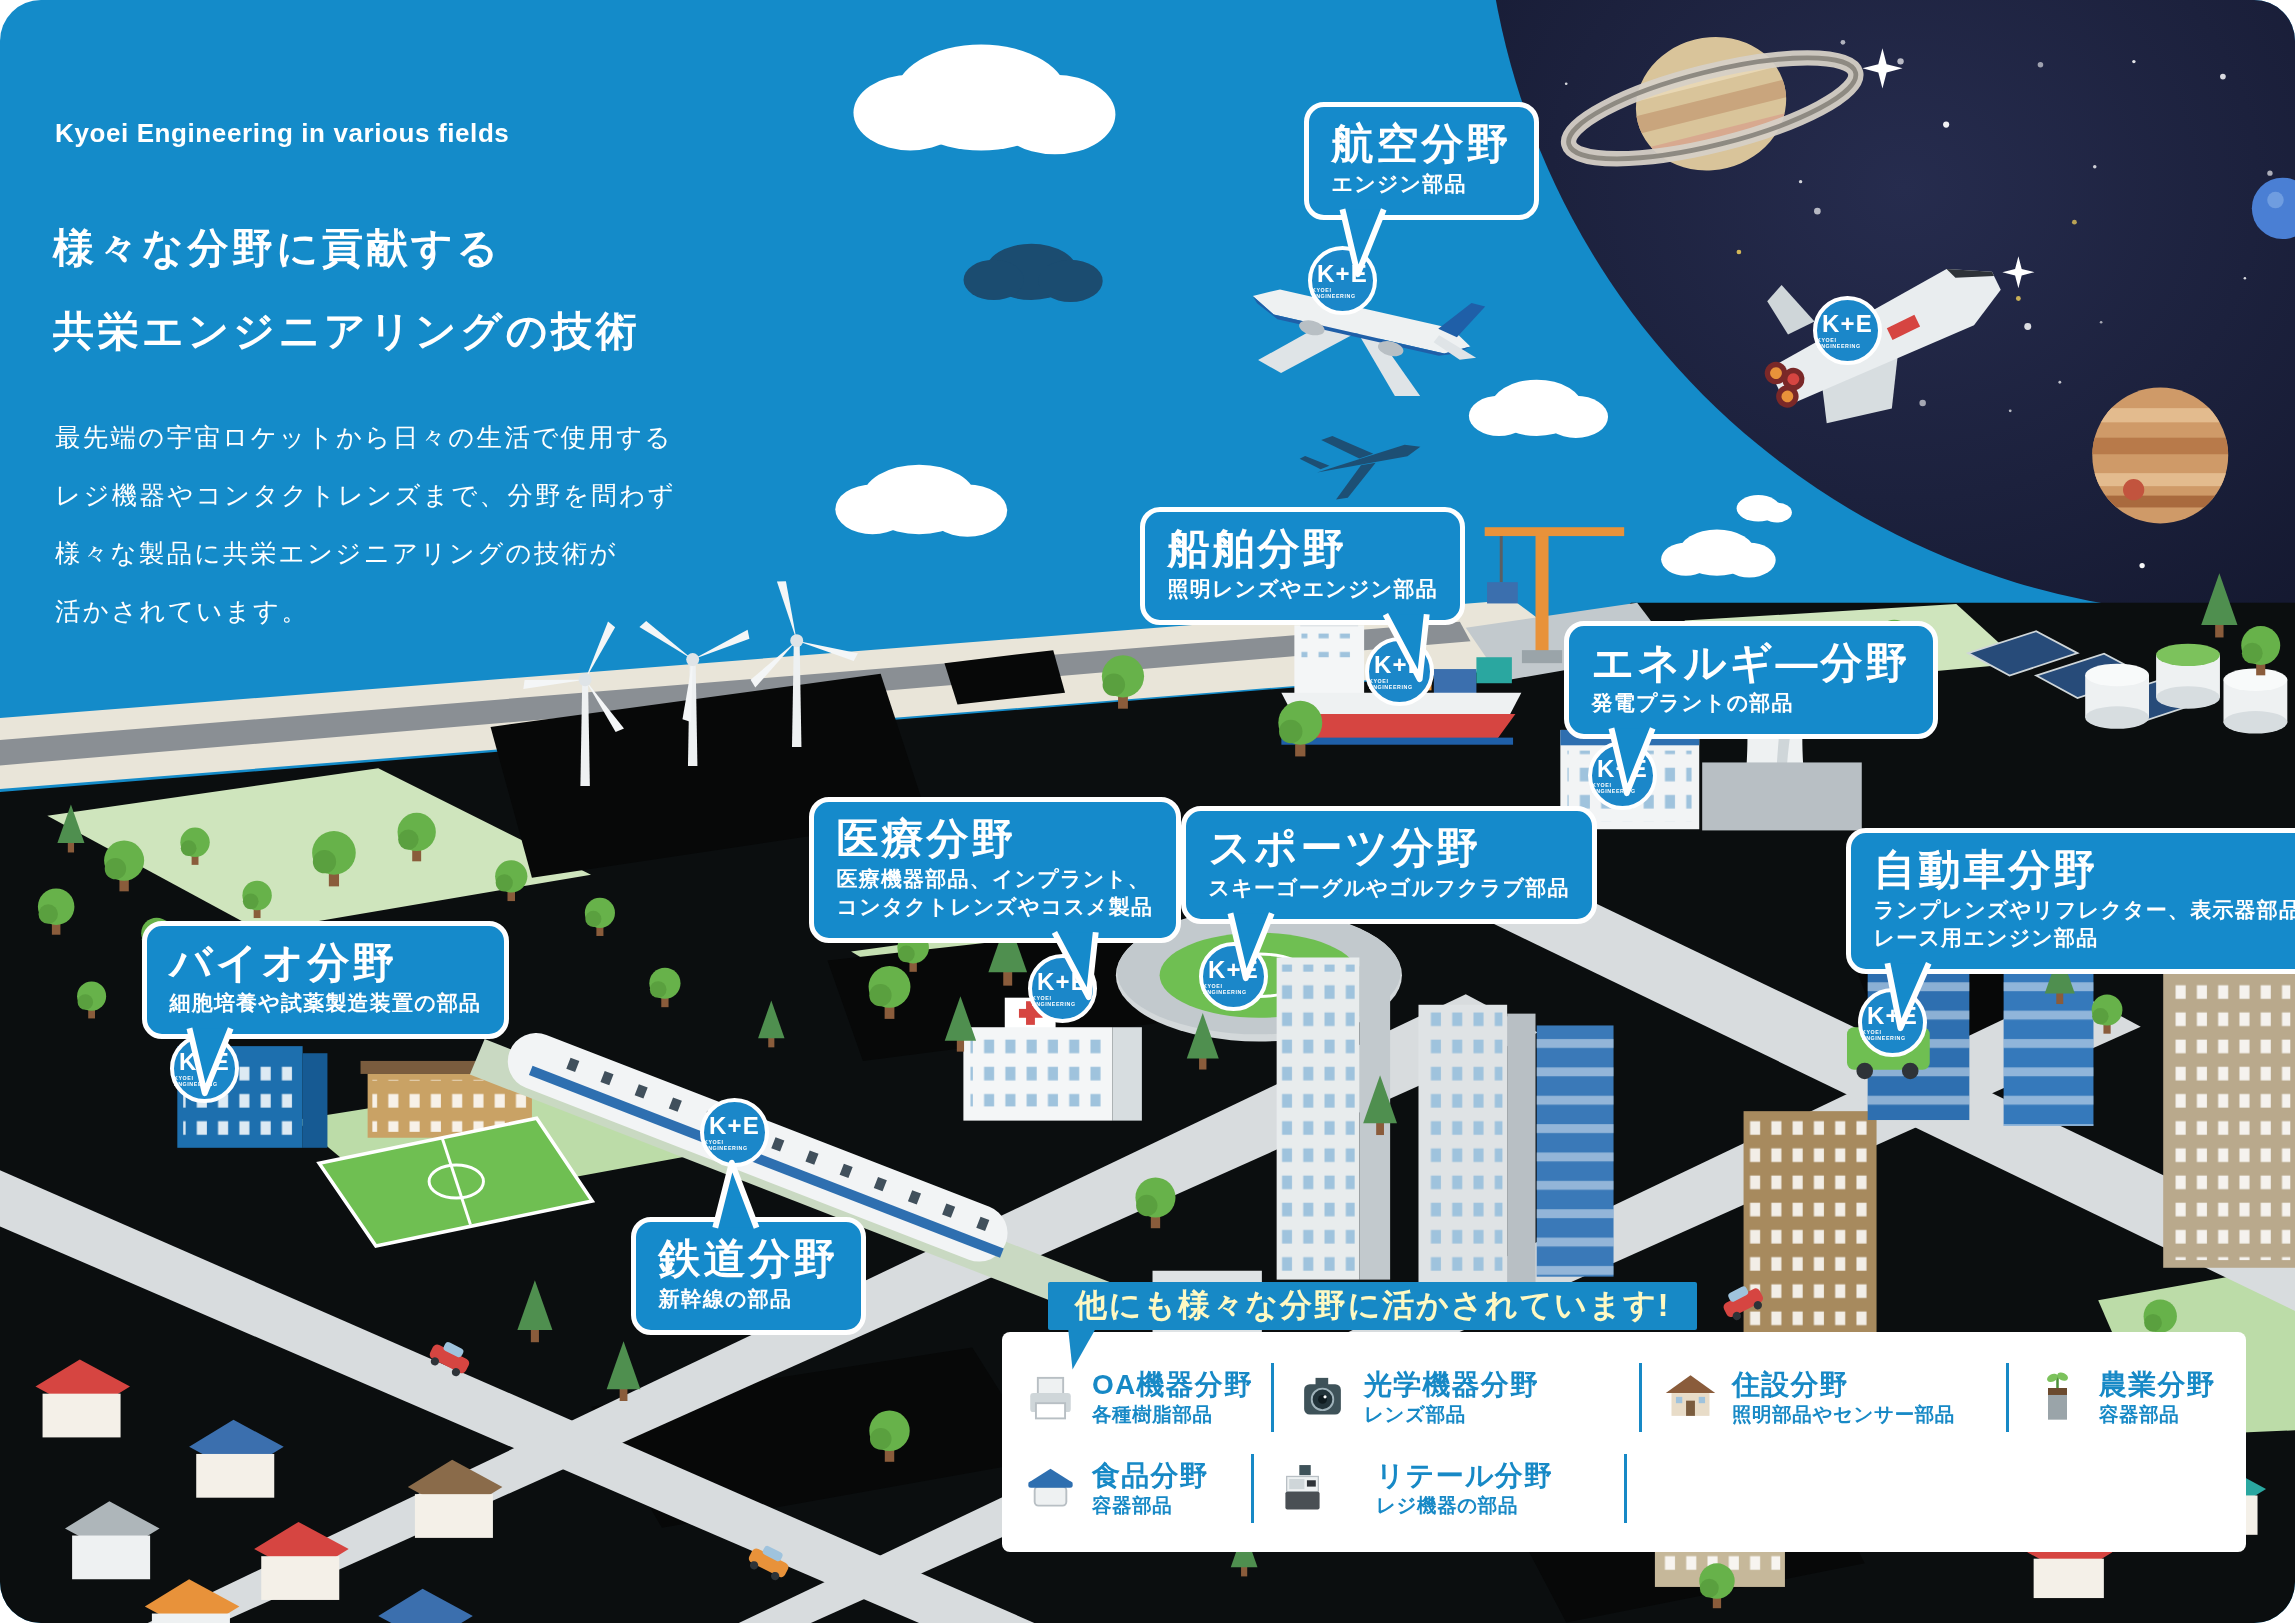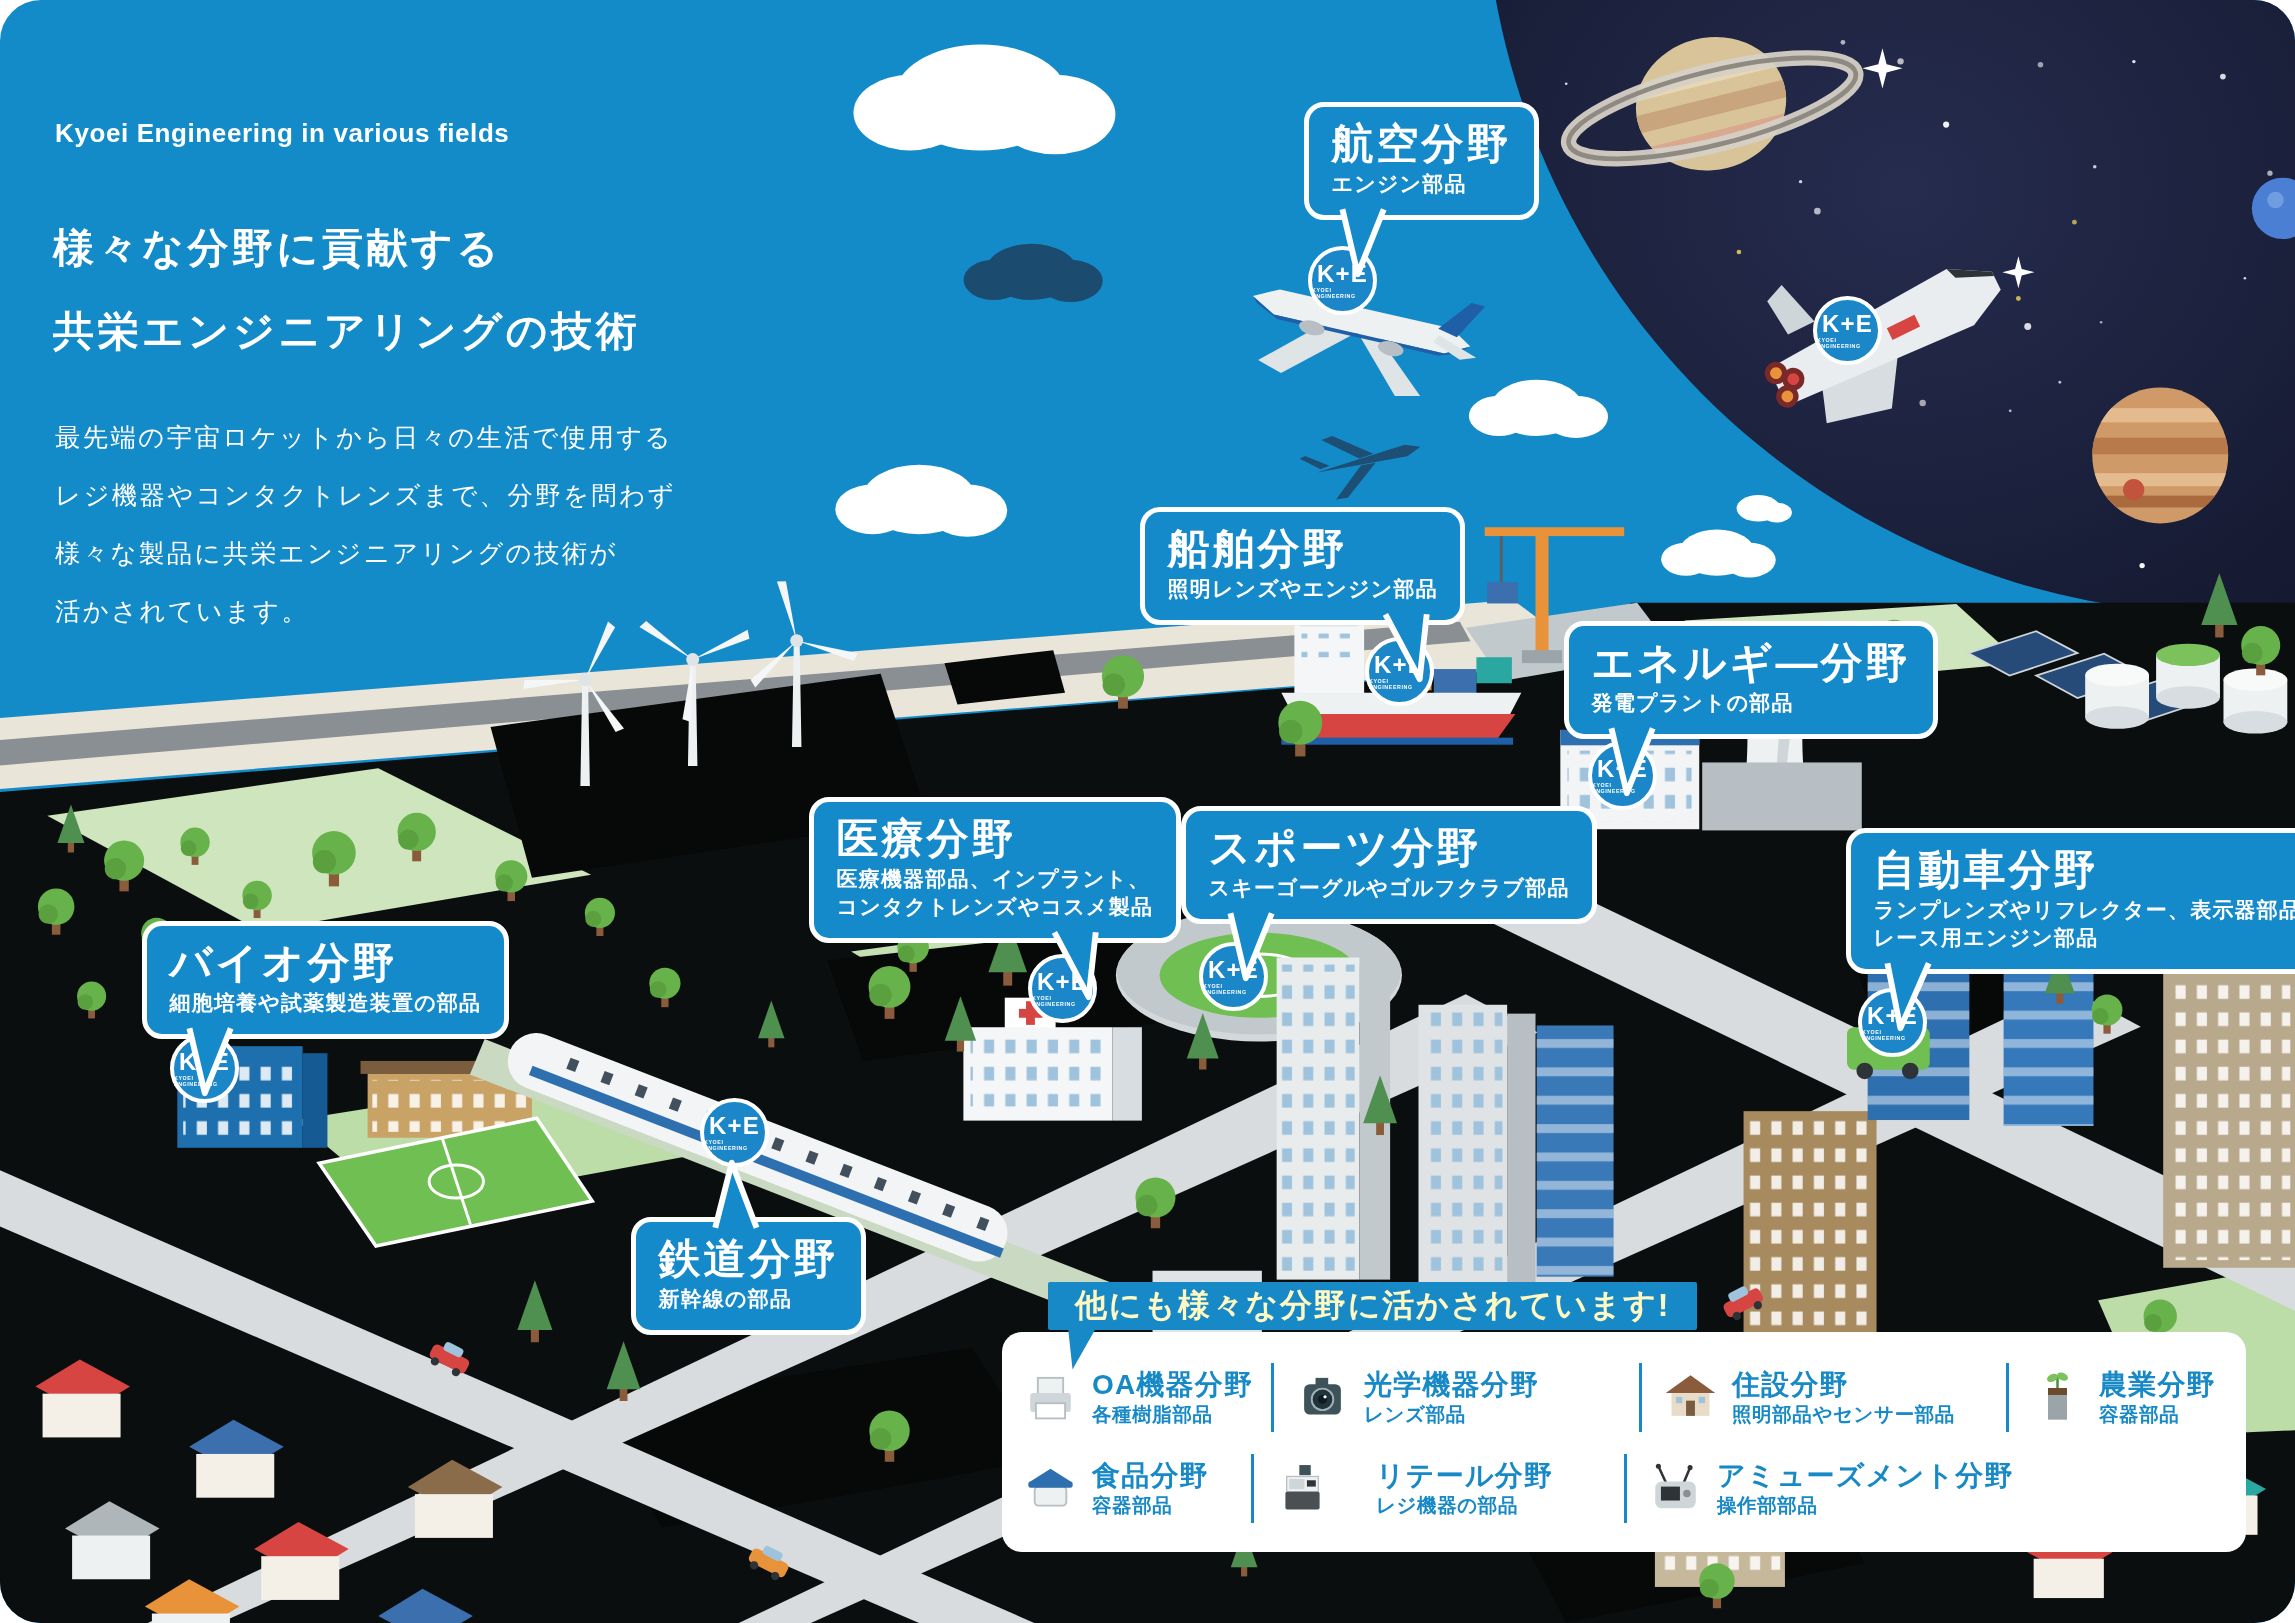--- a/index.html
+++ b/index.html
@@ -22,21 +22,21 @@
   .tail{position:absolute;width:59px;height:71px;overflow:visible;z-index:-1;}
   .tail.up{transform:rotate(180deg);}
 
   
   .badge{position:absolute;width:61px;height:61px;border-radius:50%;background:#1B87C9;border:4.1px solid #fff;
          display:flex;flex-direction:column;align-items:center;justify-content:center;color:#fff;z-index:30;}
   .badge .bm{font-size:24px;font-weight:bold;letter-spacing:1.2px;line-height:24px;}
   .badge .bsub{font-size:5.3px;font-weight:bold;letter-spacing:0.6px;margin-top:1.8px;}
 
   
-  .more-panel{left:1002px;top:1332px;width:1244px;height:220px;background:#fff;border-radius:20px;z-index:45;}
+  .more-panel{left:1002px;top:1332px;width:1244px;height:220px;background:#fff;border-radius:8px;z-index:45;}
   .more-header{left:1048px;top:1282px;height:48px;background:#1789C6;border-radius:2px;color:#fef9c3;
                display:flex;align-items:center;padding:0 27px;font-size:32px;font-weight:bold;letter-spacing:1.8px;z-index:47;white-space:nowrap;}
   .mh-tail{position:absolute;left:14px;top:44px;width:41px;height:47px;overflow:visible;z-index:-1;}
   .prow{position:absolute;left:0;display:flex;}
   .prow1{top:24px;}
   .prow2{top:115px;}
   .pcell{position:relative;display:flex;align-items:center;gap:13px;padding-left:20px;box-sizing:border-box;height:83px;}
   .pcell.div::after{content:'';position:absolute;right:0;top:7px;width:3px;height:69px;background:#1789C6;}
   .ptxt .pt{color:#1789C6;font-size:28px;font-weight:bold;letter-spacing:1.2px;line-height:33px;white-space:nowrap;}
   .ptxt .ps{color:#1789C6;font-size:19.5px;font-weight:bold;letter-spacing:0.6px;line-height:26px;white-space:nowrap;}
@@ -847,35 +847,20 @@
             <rect x="20" y="26" width="50" height="24" fill="#eef1f2" stroke="#b8bfc4" stroke-width="2"></rect>
             <rect x="24" y="30" width="24" height="16" fill="#cfd6d9"></rect>
             <rect x="52" y="32" width="14" height="10" fill="#2e3338"></rect>
             <rect x="18" y="50" width="54" height="28" rx="3" fill="#4a4f54"></rect>
           </svg>
         <div class="ptxt">
             <div class="pt">リテール分野</div>
             <div class="ps">レジ機器の部品</div>
           </div>
       </div>
-      <div class="pcell" style="width:650px;">
-        <svg class="picon" viewBox="0 0 90 90">
-            <line x1="30" y1="36" x2="18" y2="10" stroke="#2e3338" stroke-width="4"></line>
-            <line x1="58" y1="36" x2="68" y2="12" stroke="#2e3338" stroke-width="4"></line>
-            <circle cx="18" cy="10" r="4" fill="#2e3338"></circle>
-            <circle cx="68" cy="12" r="4" fill="#2e3338"></circle>
-            <rect x="13" y="34" width="64" height="42" rx="10" fill="#cfd6d9"></rect>
-            <rect x="22" y="42" width="30" height="22" fill="#2e3338"></rect>
-            <circle cx="63" cy="53" r="6" fill="#8a8f94"></circle>
-          </svg>
-        <div class="ptxt">
-            <div class="pt">アミューズメント分野</div>
-            <div class="ps">操作部部品</div>
-          </div>
-      </div>
     </div>
   </div>
   <div class="abs more-header">
     <span>他にも様々な分野に活かされています!</span>
     <svg class="mh-tail" viewBox="0 0 70 80" width="41" height="47">
         <path d="M10,0 L60,0 L18,74 Z" fill="#1789C6"></path>
       </svg>
   </div>
 
 </div>

